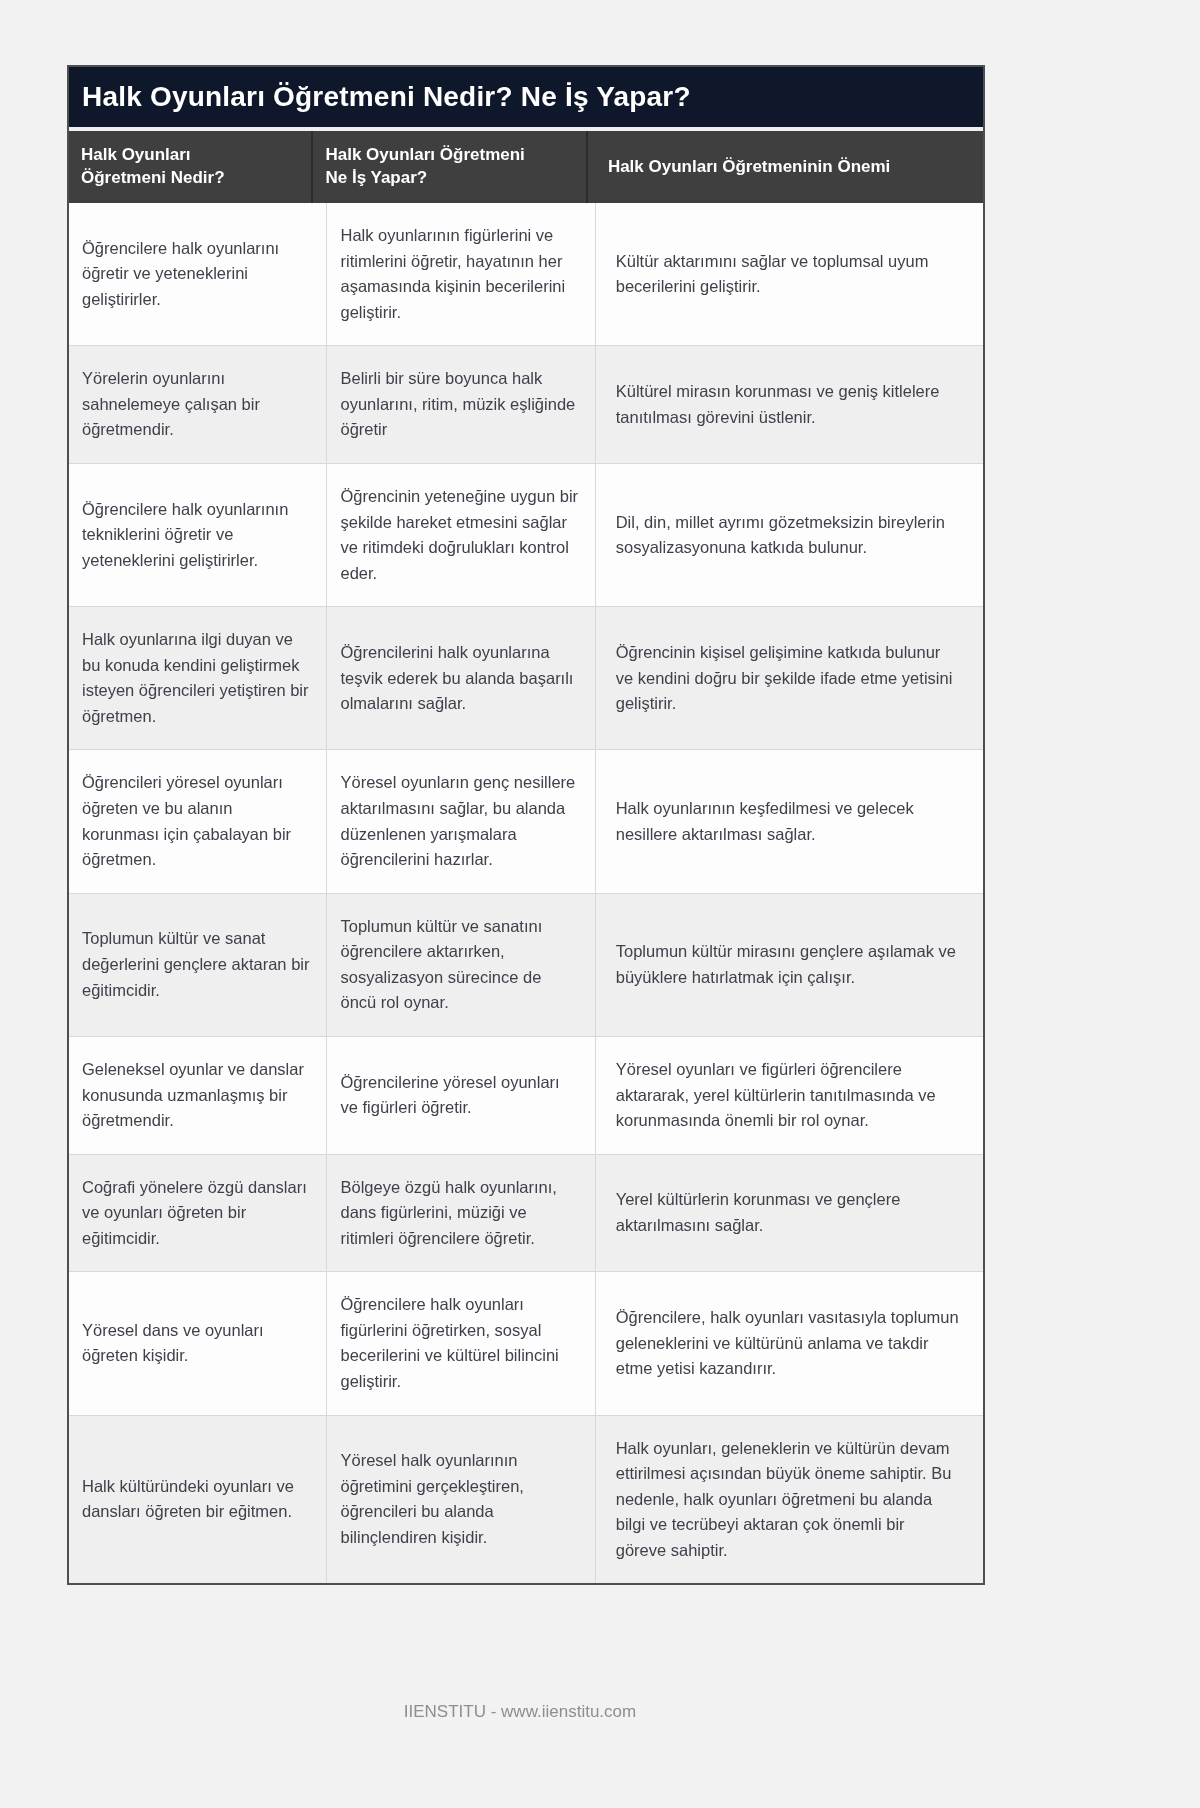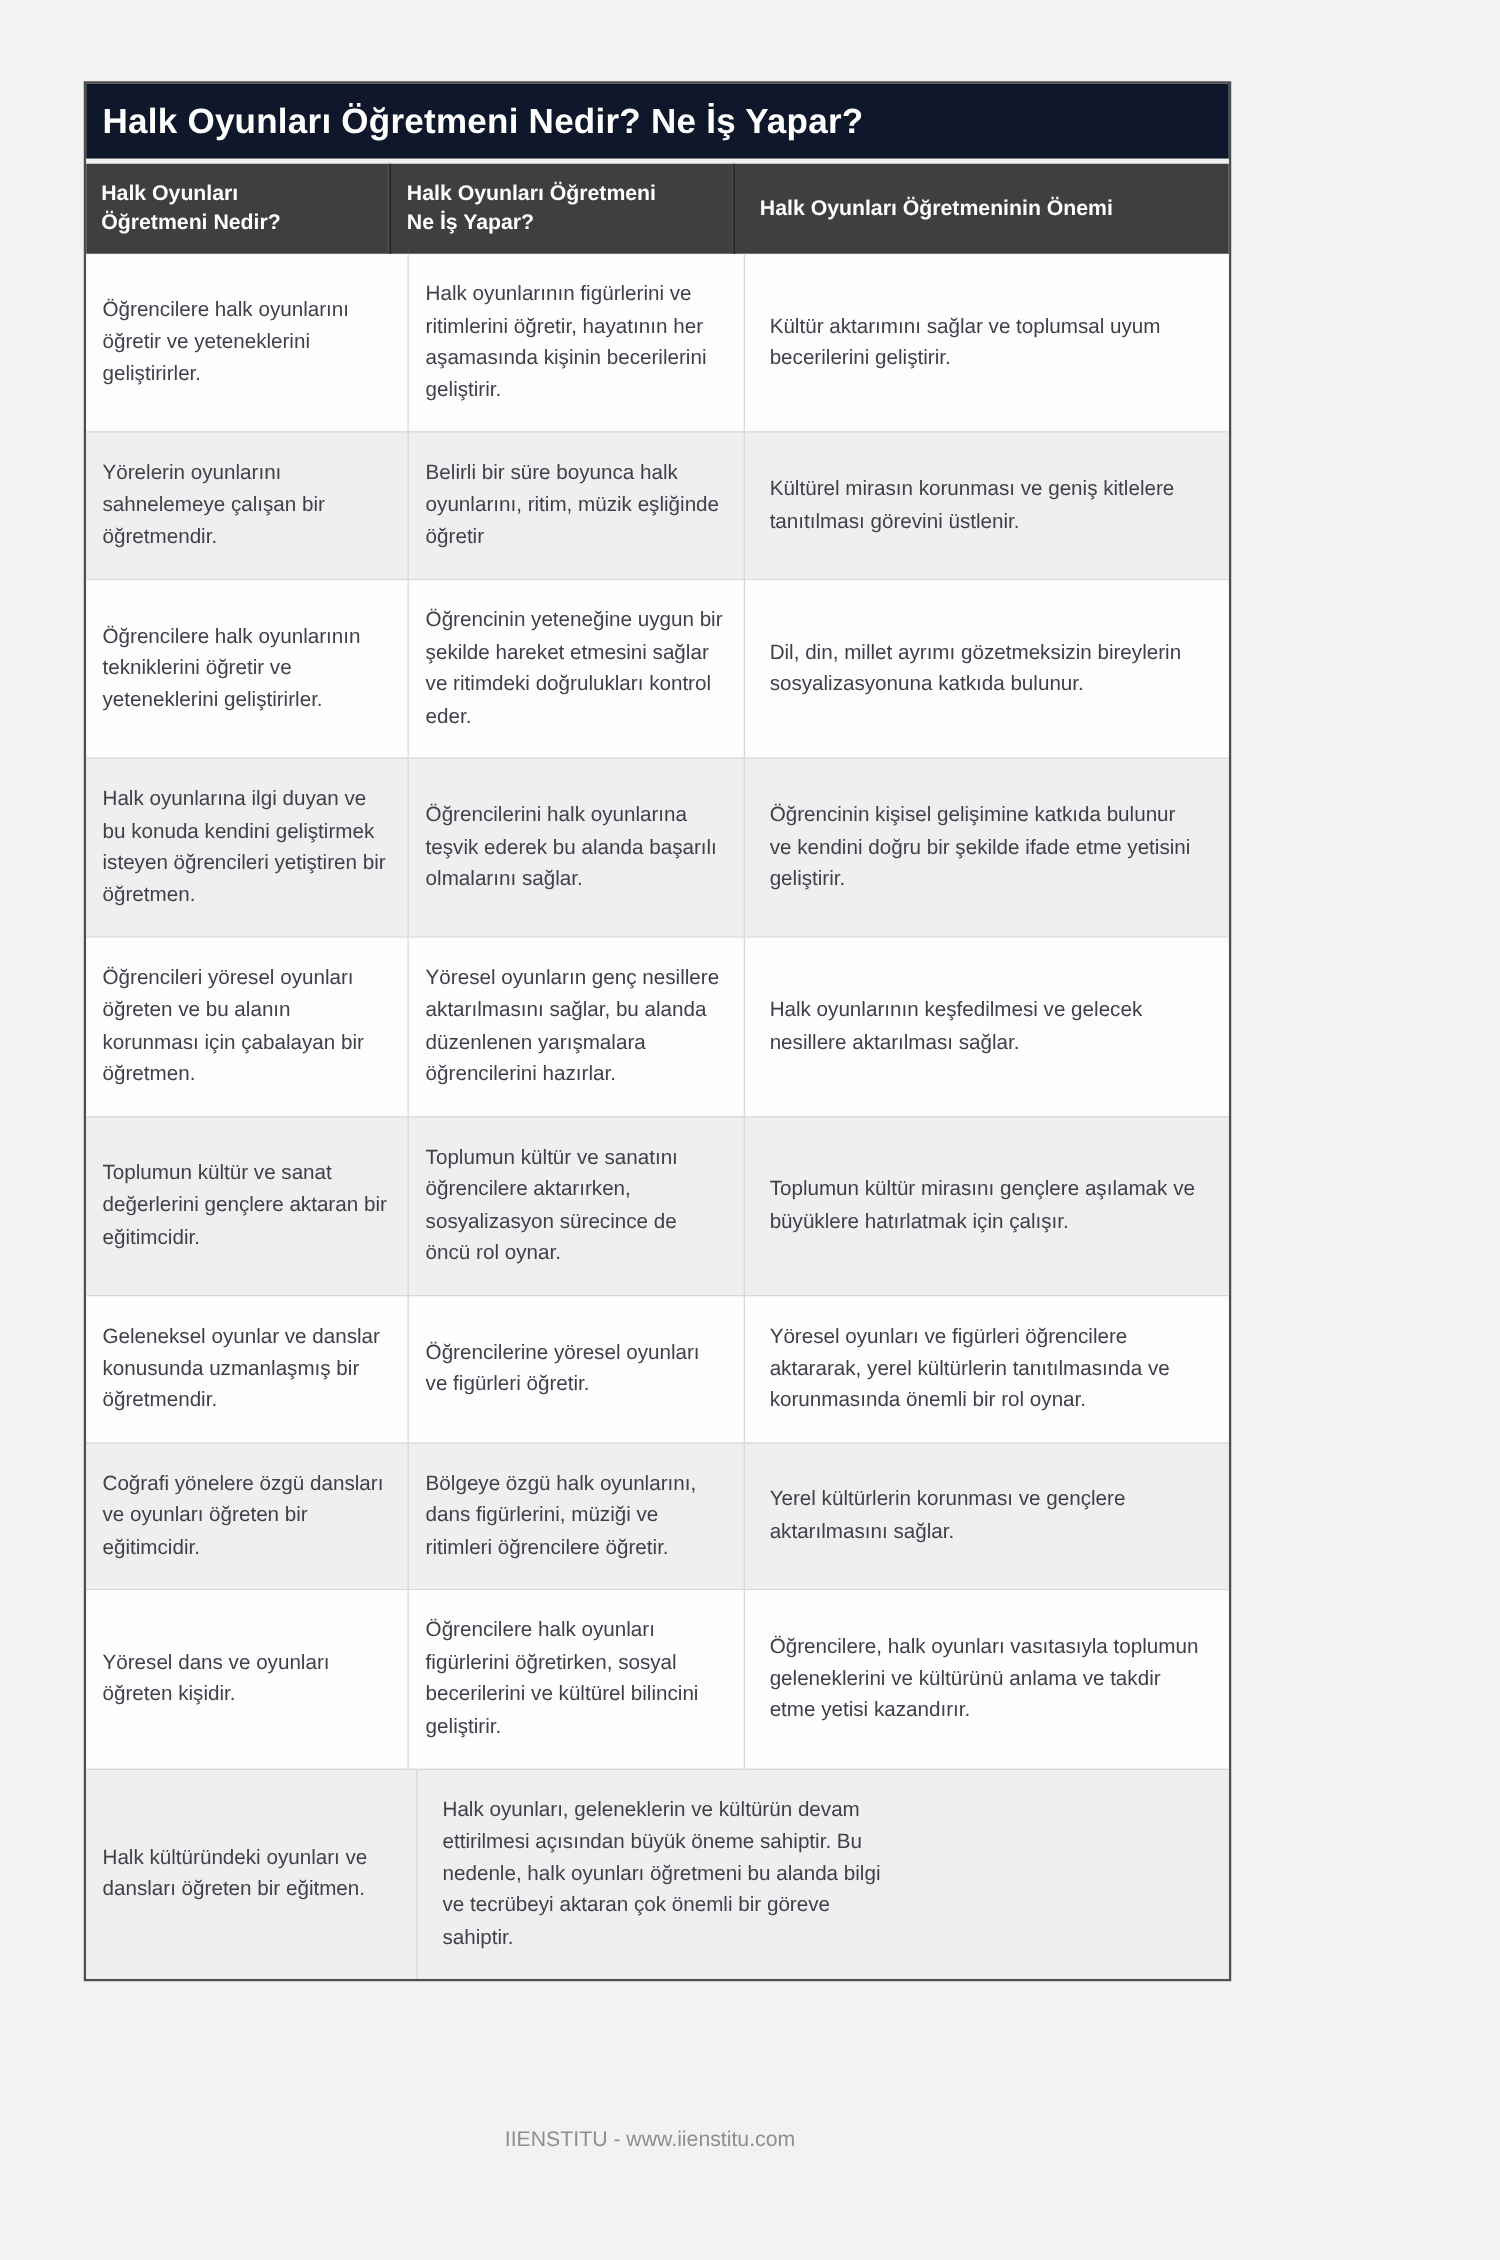--- a/index.html
+++ b/index.html
@@ -179,20 +179,23 @@
           <span>Öğrencilere halk oyunları figürlerini öğretirken, sosyal becerilerini ve kültürel bilincini geliştirir.</span>
         </div>
       <div class="cell c3">
           <span>Öğrencilere, halk oyunları vasıtasıyla toplumun geleneklerini ve kültürünü anlama ve takdir etme yetisi kazandırır.</span>
         </div>
     </div>
     <div class="body-row">
       <div class="cell c1">
           <span>Halk kültüründeki oyunları ve dansları öğreten bir eğitmen.</span>
         </div>
+      <div class="cell c2">
+          <span>Yöresel halk oyunlarının öğretimini gerçekleştiren, öğrencileri bu alanda bilinçlendiren kişidir.</span>
+        </div>
       <div class="cell c3">
           <span>Halk oyunları, geleneklerin ve kültürün devam ettirilmesi açısından büyük öneme sahiptir. Bu nedenle, halk oyunları öğretmeni bu alanda bilgi ve tecrübeyi aktaran çok önemli bir göreve sahiptir.</span>
         </div>
     </div>
   </div>
 </div>
 
 <div class="footer">IIENSTITU - www.iienstitu.com</div>
 
 </body></html>

